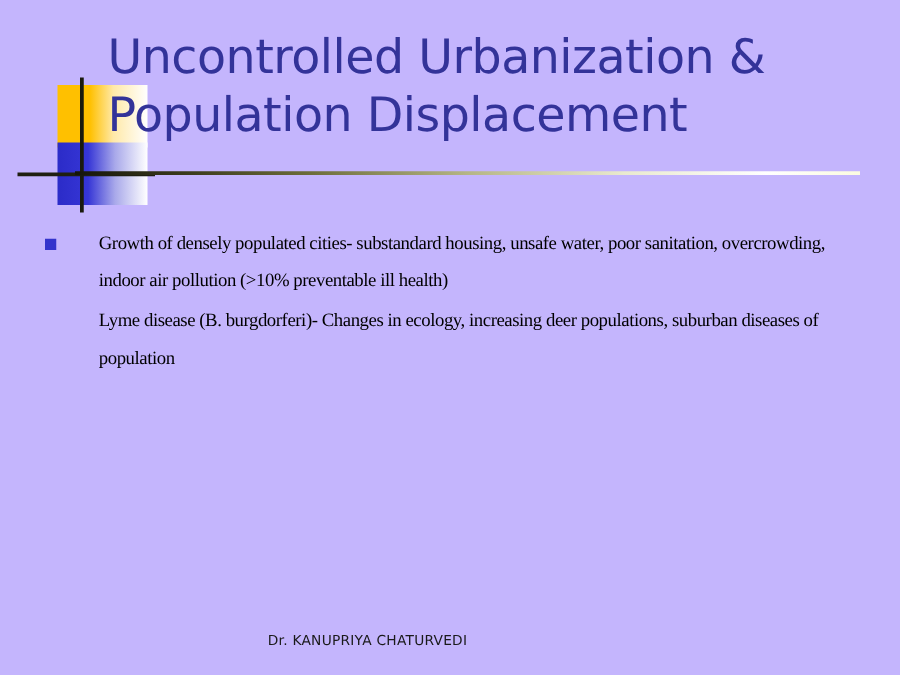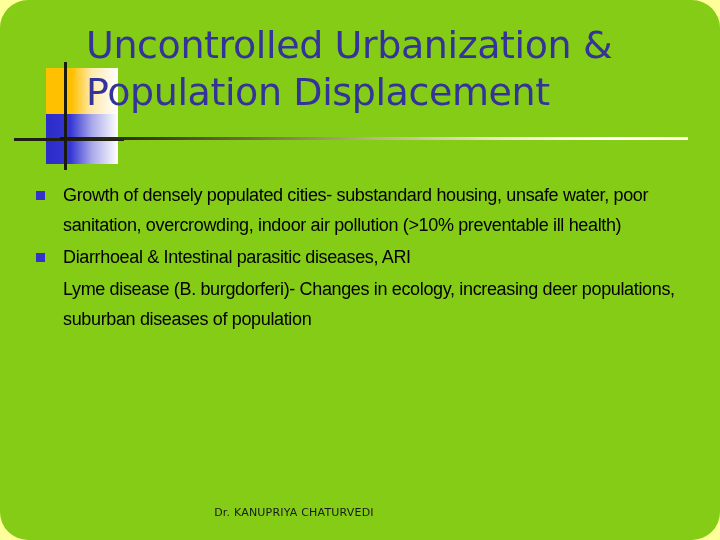--- a/index.html
+++ b/index.html
@@ -11,22 +11,21 @@
     height: 540px;
     background: #ffff99;
     font-family: "DejaVu Sans", sans-serif;
     overflow: hidden;
     position: relative;
   }
 
   #slide {
     position: absolute;
     inset: 0;
-    background: #84cc16;
-    border-radius: 28px;
+    background: #c4b5fd;
   }
 
   
   #logo {
     position: absolute;
     left: 14px;
     top: 62px;
     width: 110px;
     height: 108px;
     pointer-events: none;
@@ -126,25 +125,26 @@
     height: 9px;
     background: #3333cc;
     margin-top: 11px;
     margin-right: 18px;
   }
   .bullet-marker.hidden {
     background: transparent;
   }
   .bullet-text {
     flex: 1 1 auto;
-    font-family: Liberation Sans, sans-serif;
-    font-size: 18px;
+    font-family: Liberation Serif, serif;
+    font-size: 15px;
     line-height: 30px;
     color: #000000;
     letter-spacing: -0.35px;
+    margin-left: 16px;
   }
 
   
   #footer {
     position: absolute;
     left: 0;
     top: 506px;
     width: 588px;
     text-align: center;
     font-family: "DejaVu Sans", sans-serif;
@@ -172,24 +172,20 @@
   <div id="divider"></div>
 
   <div id="body-content">
 
     <div class="bullet-row">
       <span class="bullet-marker"></span>
       <span class="bullet-text">Growth of densely populated cities- substandard housing, unsafe water, poor sanitation, overcrowding, indoor air pollution (&gt;10% preventable ill health)</span>
     </div>
 
 
-    <div class="bullet-row">
-      <span class="bullet-marker"></span>
-      <span class="bullet-text">Diarrhoeal &amp; Intestinal parasitic diseases, ARI</span>
-    </div>
 
     <div class="bullet-row">
       <span class="bullet-marker hidden"></span>
       <span class="bullet-text">Lyme disease (B. burgdorferi)- Changes in ecology, increasing deer populations, suburban diseases of population</span>
     </div>
 
   </div>
 
   <div id="footer">Dr. KANUPRIYA CHATURVEDI</div>
 

